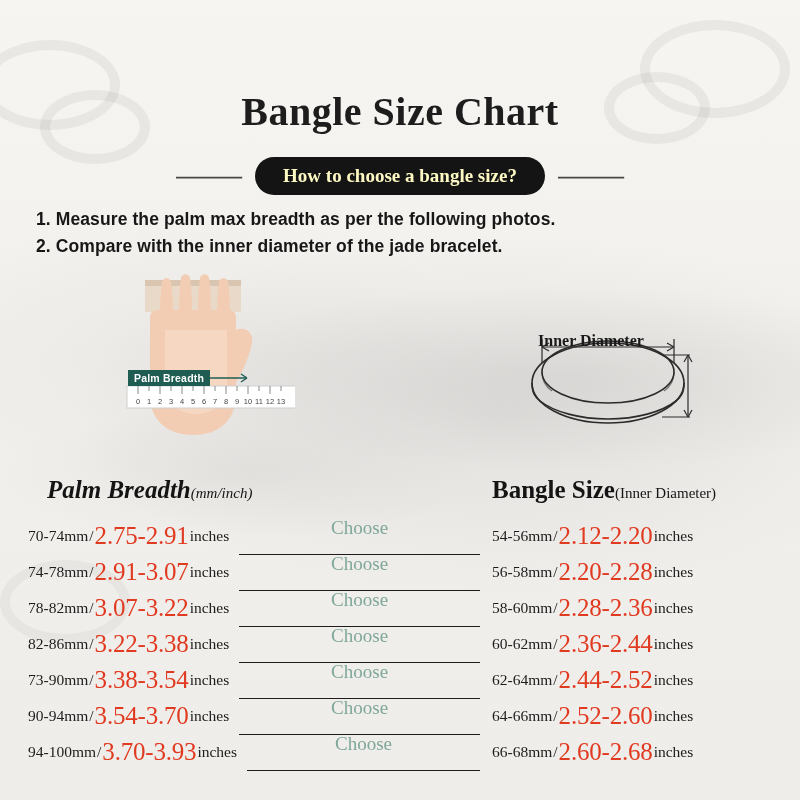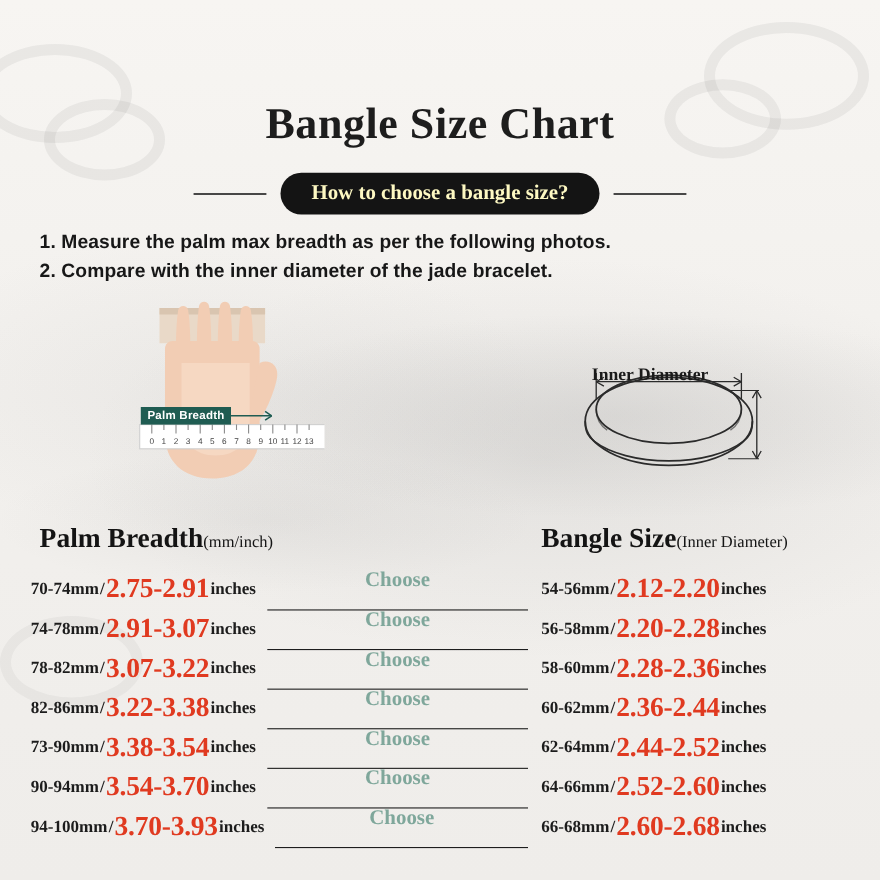--- a/index.html
+++ b/index.html
@@ -138,37 +138,36 @@
 
   
   .sec-head {
     position: absolute;
     top: 476px;
     font-family: "Liberation Serif", serif;
     color: #141414;
   }
   .sec-head .big { font-size: 25px; font-weight: 700; }
   .sec-head .small { font-size: 15px; }
-  .sec-left { left: 36px; }
+  .sec-left { left: 47px; font-style: italic; }
   .sec-right { left: 492px; }
 
   
   .tbl {
     position: absolute;
     top: 518px;
   }
   .tbl-left { left: 28px; width: 452px; }
   .tbl-right { left: 492px; width: 292px; }
 
   .row {
     height: 36px;
     display: flex;
     align-items: center;
     white-space: nowrap;
-    font-weight: bold;
   }
   .mm {
     font-family: "Liberation Serif", serif;
     font-size: 15.5px;
     color: #1c1c1c;
   }
   .slash {
     font-family: "Liberation Serif", serif;
     font-size: 15.5px;
     color: #1c1c1c;

